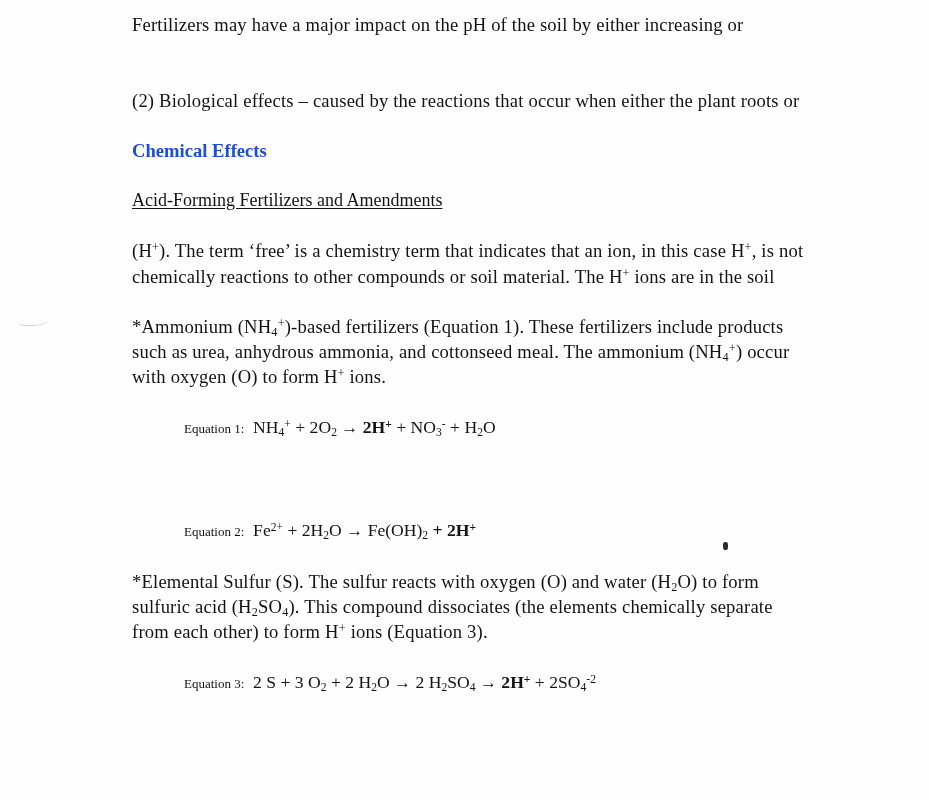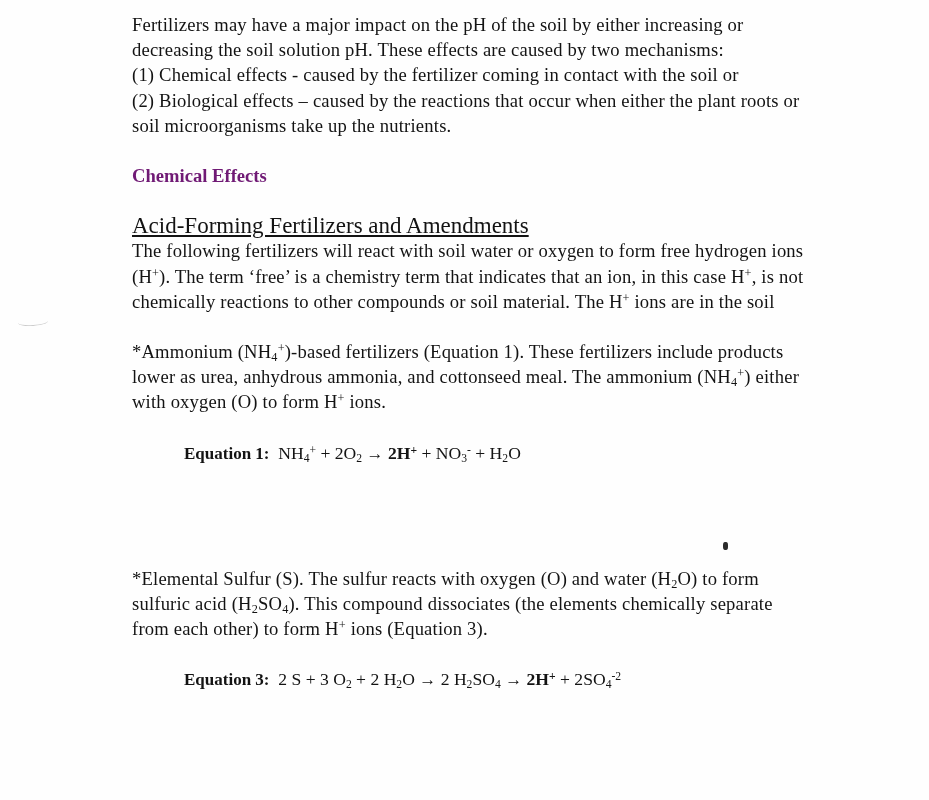--- a/index.html
+++ b/index.html
@@ -30,41 +30,41 @@
     color: #131313;
     letter-spacing: 0.01em;
   }
   .gap-sm { height: 25px; }
   .gap-md { height: 25px; }
   .heading-bold {
     margin: 0;
     font-size: 18.6px;
     line-height: 25.2px;
     font-weight: bold;
-    color: #701a75;
+    color: #1d4ed8;
   }
   .heading-underline {
     margin: 0;
-    font-size: 23px;
+    font-size: 18px;
     line-height: 25.2px;
     text-decoration: underline;
     text-underline-offset: 2px;
     color: #131313;
   }
   .equation {
     margin: 0;
     font-size: 18.6px;
     line-height: 25.2px;
     padding-left: 52px;
     color: #131313;
     white-space: nowrap;
   }
   .equation .eqlabel {
-    font-weight: bold;
-    font-size: 17px;
+    font-weight: normal;
+    font-size: 13px;
   }
   .equation .eqbody {
     font-size: 17.6px;
   }
   .equation .b {
     font-weight: bold;
   }
   sub {
     font-size: 0.66em;
     vertical-align: -0.25em;
@@ -108,60 +108,62 @@
 
 <div class="page">
 
   <div class="smudge-left"></div>
   <div class="speck speck-right"></div>
 
   <div class="content">
 
     <p class="para">
       <span>Fertilizers may have a major impact on the pH of the soil by either increasing or</span><br>
-      <span>decreasing the soil solution pH.  These effects are caused by two mechanisms:</span><br>
-      <span>(1) Chemical effects - caused by the fertilizer coming in contact with the soil or</span><br>
+      <br>
+      <br>
       <span>(2) Biological effects – caused by the reactions that occur when either the plant roots or</span><br>
-      <span>soil microorganisms take up the nutrients.</span>
     </p>
 
     <div class="gap-md"></div>
 
     <p class="heading-bold">Chemical Effects</p>
 
     <div class="gap-md"></div>
 
     <p class="heading-underline">Acid-Forming Fertilizers and Amendments</p>
 
     <p class="para">
-      <span>The following fertilizers will react with soil water or oxygen to form free hydrogen ions</span><br>
+      <br>
       <span>(H</span><sup>+</sup><span>).  The term ‘free’ is a chemistry term that indicates that an ion, in this case H</span><sup>+</sup><span>, is not</span><br>
       <span>chemically reactions to other compounds or soil material.  The H</span><sup>+</sup><span> ions are in the soil</span><br>
     </p>
 
     <div class="gap-md"></div>
 
     <p class="para">
       <span>*Ammonium (NH</span><sub>4</sub><sup>+</sup><span>)-based fertilizers (Equation 1).  These fertilizers include products</span><br>
-      <span>lower as urea, anhydrous ammonia, and cottonseed meal.  The ammonium (NH</span><sub>4</sub><sup>+</sup><span>) either</span><br>
+      <span>such as urea, anhydrous ammonia, and cottonseed meal.  The ammonium (NH</span><sub>4</sub><sup>+</sup><span>) occur</span><br>
       <span>with oxygen (O) to form H</span><sup>+</sup><span> ions.</span>
     </p>
 
     <div class="gap-sm"></div>
 
     <p class="equation">
       <span class="eqlabel">Equation 1:</span><span class="eqbody">&nbsp; <span>NH</span><sub>4</sub><sup>+</sup><span> + 2O</span><sub>2</sub> <span class="arrow">→</span> <span class="b">2H</span><sup class="b">+</sup><span> + NO</span><sub>3</sub><sup>-</sup><span> + H</span><sub>2</sub><span>O</span></span>
     </p>
 
     <div class="gap-md"></div>
 
 
     <div class="gap-md"></div>
     <div class="gap-sm"></div>
 
+    <p class="equation">
+      <span class="eqlabel">Equation 2:</span><span class="eqbody">&nbsp; <span>Fe</span><sup>2+</sup><span> + 2H</span><sub>2</sub><span>O</span> <span class="arrow">→</span> <span>Fe(OH)</span><sub>2</sub><span class="b"> + 2H</span><sup class="b">+</sup></span>
+    </p>
 
     <div class="gap-md"></div>
 
     <p class="para">
       <span>*Elemental Sulfur (S).  The sulfur reacts with oxygen (O) and water (H</span><sub>2</sub><span>O) to form</span><br>
       <span>sulfuric acid (H</span><sub>2</sub><span>SO</span><sub>4</sub><span>).  This compound dissociates (the elements chemically separate</span><br>
       <span>from each other) to form H</span><sup>+</sup><span> ions (Equation 3).</span>
     </p>
 
     <div class="gap-sm"></div>

